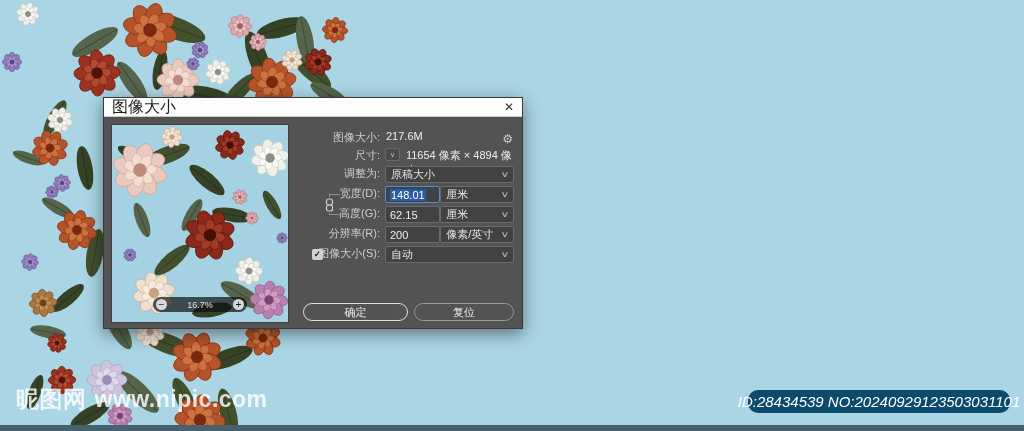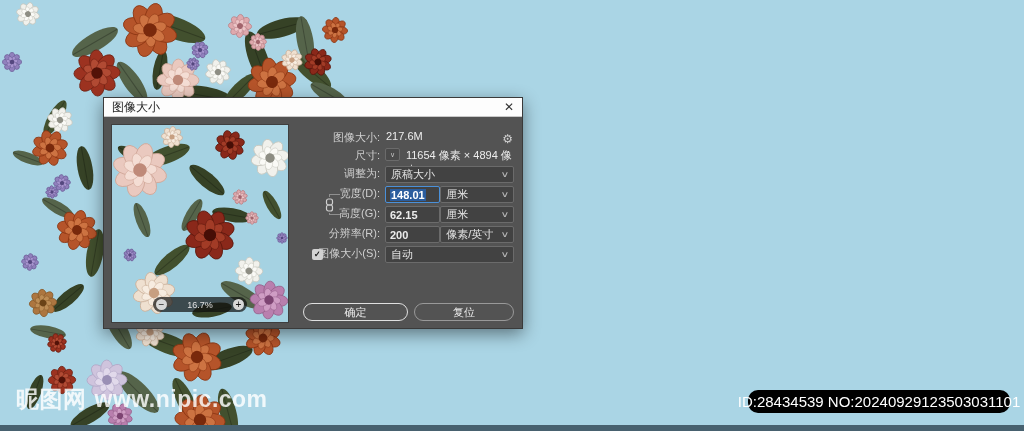--- a/index.html
+++ b/index.html
@@ -3,48 +3,48 @@
 <meta charset="utf-8">
 <style>
   * { margin:0; padding:0; box-sizing:border-box; }
   body { font-family:"Liberation Sans", sans-serif; }
   .stage { position:relative; width:1024px; height:431px; background:#aad5e5; overflow:hidden; }
   .floral-main { position:absolute; left:0; top:0; }
   .bottom-strip { position:absolute; left:0; bottom:0; width:1024px; height:6px; background:#47616f; }
   .watermark { position:absolute; left:16px; top:384px; font-size:23px; font-weight:bold;
                color:rgba(255,255,255,.82); letter-spacing:.5px; white-space:nowrap; }
   .watermark .wm-url { margin-left:8px; }
-  .id-badge { position:absolute; left:748px; top:390px; width:262px; height:23px; background:#000000;
+  .id-badge { position:absolute; left:748px; top:390px; width:262px; height:23px; background:#0c4a6e;
               color:#fff; font-size:15px; display:flex; align-items:center; justify-content:center;
-              border-radius:10px; white-space:nowrap; }
+              border-radius:10px; white-space:nowrap;font-style:italic; }
 
   
   .dialog { position:absolute; left:103px; top:97px; width:420px; height:232px; background:#535353;
             border:1px solid #3a3a3a; box-shadow:0 5px 16px rgba(0,0,0,.45); }
   .titlebar { height:19px; background:#fdfdfd; display:flex; align-items:center; padding:0 8px;
               border-bottom:1px solid #c9c9c9; }
-  .titlebar .title { font-size:12px; color:#1f1f1f; }
+  .titlebar .title { font-size:16px; color:#1f1f1f; }
   .titlebar .close { margin-left:auto; font-size:12px; color:#333; cursor:pointer; line-height:1; }
   .dialog-body { position:absolute; left:0; top:20px; right:0; bottom:0; padding:7px 8px; display:flex; }
 
   .preview { position:relative; width:176px; height:197px; background:#a5d2e2; outline:1px solid #3f3f3f; overflow:hidden; flex:0 0 176px; }
   .preview svg { position:absolute; left:0; top:0; }
   .zoombar { position:absolute; left:50%; transform:translateX(-50%); bottom:10px; width:94px; height:15px;
              background:rgba(15,15,15,.7); border-radius:8px; display:flex; align-items:center;
              justify-content:space-between; padding:0 3px; }
   .zbtn { width:11px; height:11px; border-radius:50%; background:#d8d8d8; color:#161616; font-size:10px;
           line-height:11px; text-align:center; cursor:pointer; }
   .zval { color:#e0e0e0; font-size:9px; }
 
   .controls { position:relative; flex:1; margin-left:11px; font-size:11px; color:#d4d4d4; }
   .row { position:absolute; left:0; right:0; height:17px; display:flex; }
   .lbl { flex:0 0 81px; width:81px; text-align:right; color:#cfcfcf; white-space:nowrap; }
   .val { margin-left:6px; color:#ededed; }
   .field { height:17px; background:#424242; border:1px solid #6b6b6b; border-radius:2px; }
-  .input { width:57px; margin-left:5px; padding:0 4px; display:flex; align-items:center; color:#ececec;font-weight:bold; }
+  .input { width:57px; margin-left:5px; padding:0 4px; display:flex; align-items:center; color:#ececec; }
   .input.selected { border-color:#4a90d9; }
   .input.selected .sel { background:#2b5d9e; color:#fff; padding:0 1px; }
   .select { display:flex; align-items:center; justify-content:space-between; padding:0 5px; color:#e4e4e4; cursor:pointer; }
   .select .chev { color:#b4b4b4; font-size:8px; transform:scaleX(1.5); }
   .select.unit { width:76px; }
   .select.wide { margin-left:5px; width:131px; }
   .chevbox { margin-left:5px; width:16px; height:13px; background:#4a4a4a; border:1px solid #6b6b6b;
              border-radius:2px; display:flex; align-items:center; justify-content:center;
              color:#c0c0c0; font-size:7px; cursor:pointer; }
   .gear { position:absolute; right:1px; top:2px; color:#cfcfcf; font-size:12px; cursor:pointer; }

